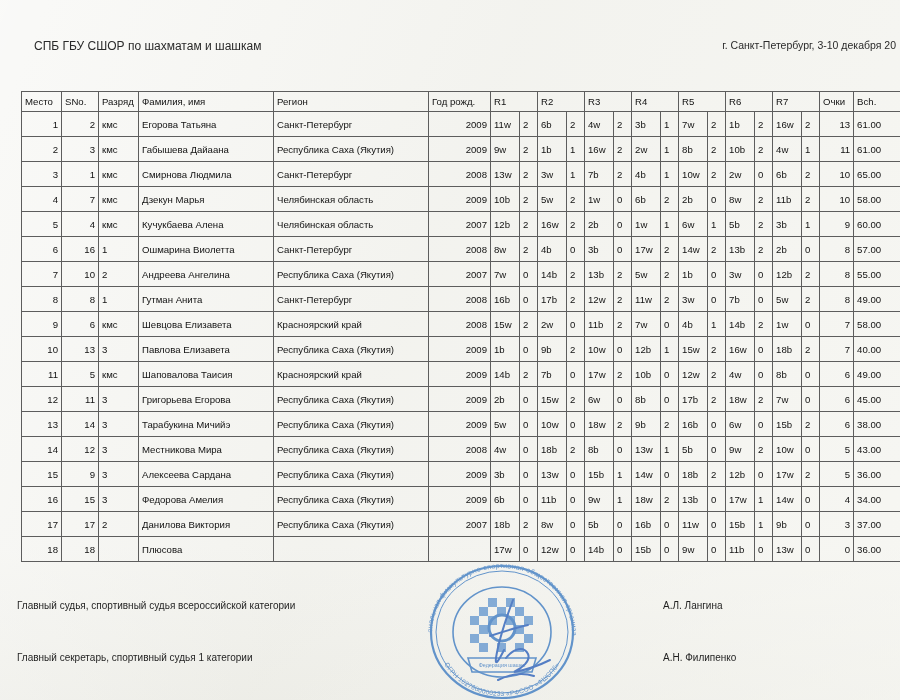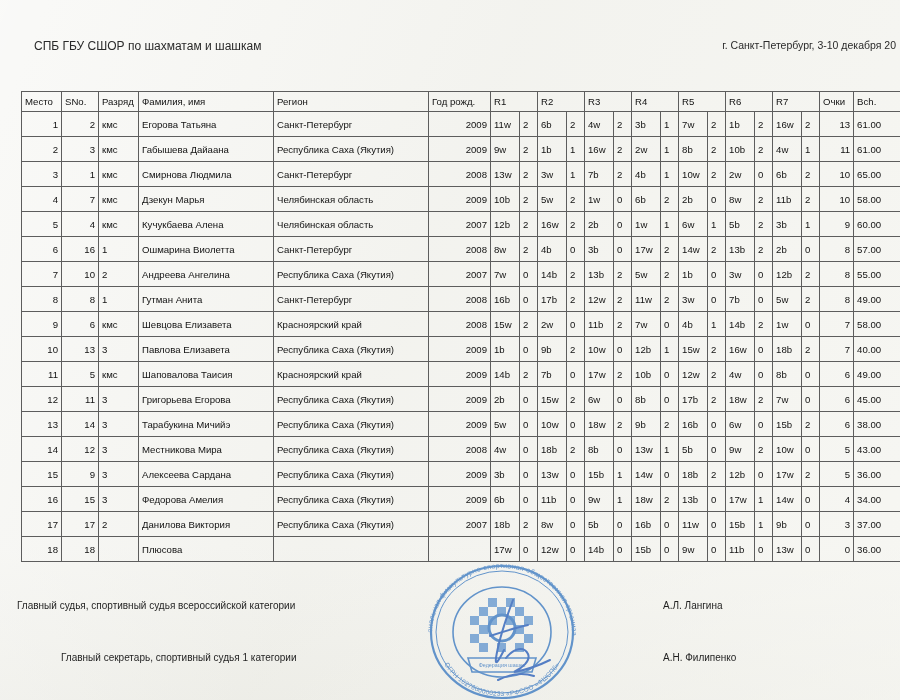--- a/index.html
+++ b/index.html
@@ -116,21 +116,21 @@
   
   .sig-row {
     position: absolute;
     font-size: 10px;
     color: #1f1f1f;
     white-space: nowrap;
     padding-left: 11px;
   }
   .sig-role-1 { left: 6px;  top: 600px; }
   .sig-name-1 { left: 652px; top: 600px; }
-  .sig-role-2 { left: 6px;  top: 652px; margin-left: 44px; }
+  .sig-role-2 { left: 6px;  top: 652px; }
   .sig-name-2 { left: 652px; top: 652px; }
 
   
   .stamp {
     position: absolute;
     left: 418px;
     top: 562px;
     width: 168px;
     height: 138px;
     z-index: 3;

